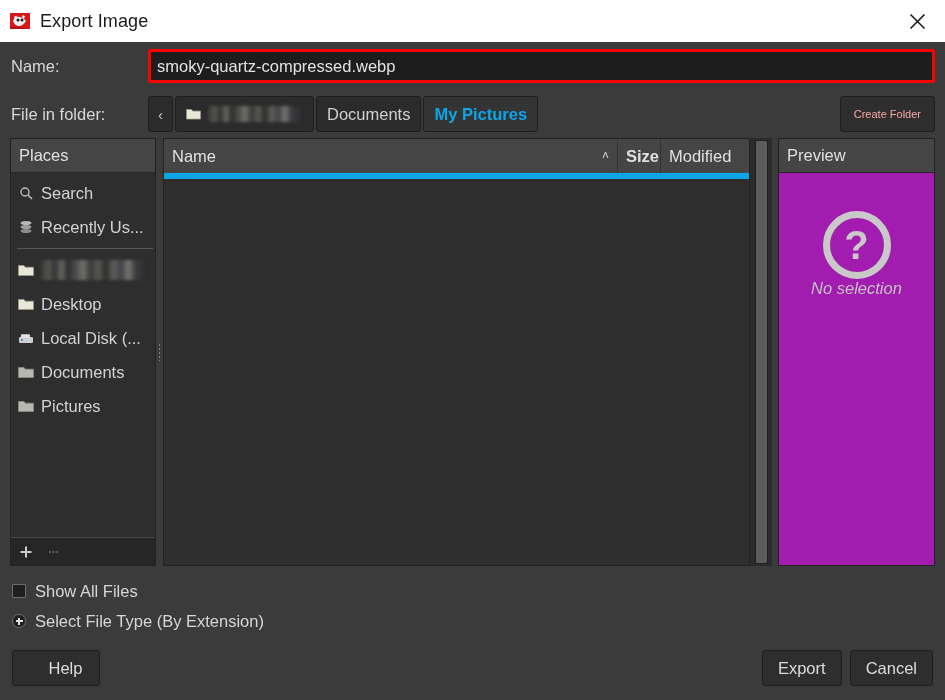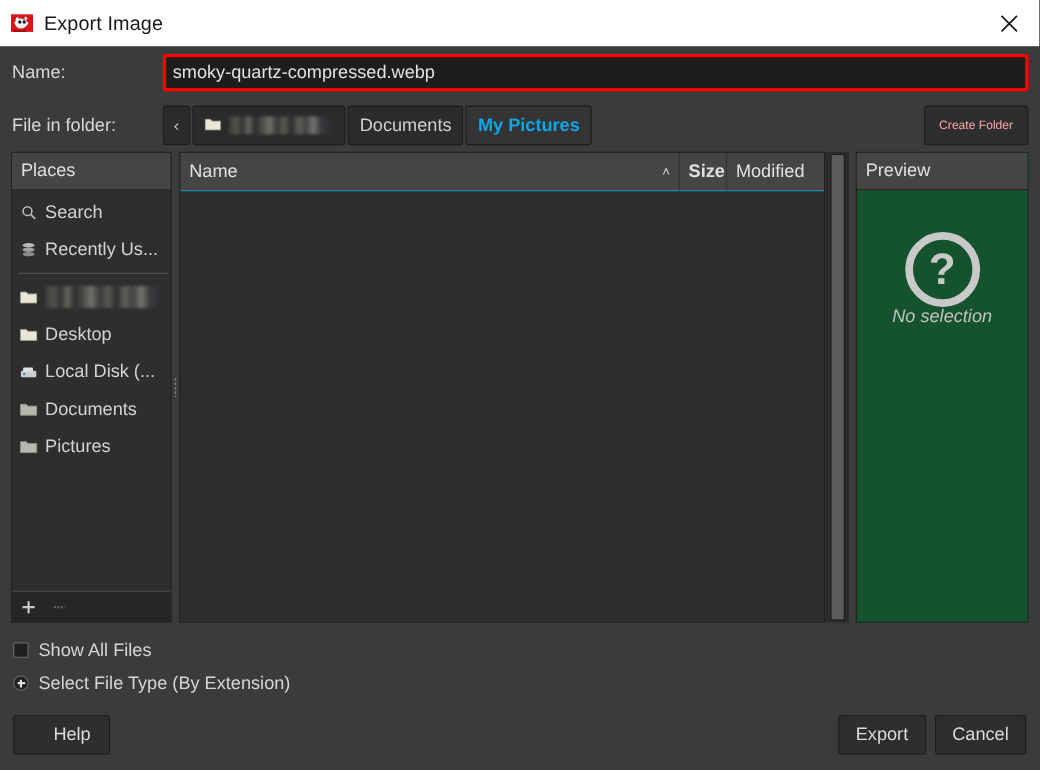--- a/index.html
+++ b/index.html
@@ -260,21 +260,21 @@
     display: flex;
     flex-direction: column;
     box-sizing: border-box;
     min-width: 0;
   }
   .fl-head {
     height: 34px;
     flex: 0 0 34px;
     display: flex;
     background: #454545;
-    border-bottom: 1px solid #0ea5e9;
+    border-bottom: 6px solid #0ea5e9;
   }
   .fl-col {
     display: flex;
     align-items: center;
     font-size: 16.5px;
     color: #e0e0e0;
     padding: 0 8px;
     box-sizing: border-box;
     border-right: 1px solid #343434;
     cursor: pointer;
@@ -314,21 +314,21 @@
     left: 0; right: 0; top: 0; bottom: 0;
     background: #5c5c5c;
     border-radius: 1px;
   }
 
   
   .preview {
     width: 157px;
     flex: 0 0 157px;
     margin-left: 6px;
-    background: #14532d;
+    background: #a21caf;
     border: 1px solid #222;
     display: flex;
     flex-direction: column;
     box-sizing: border-box;
   }
   .preview-body {
     flex: 1 1 auto;
     display: flex;
     flex-direction: column;
     align-items: center;

